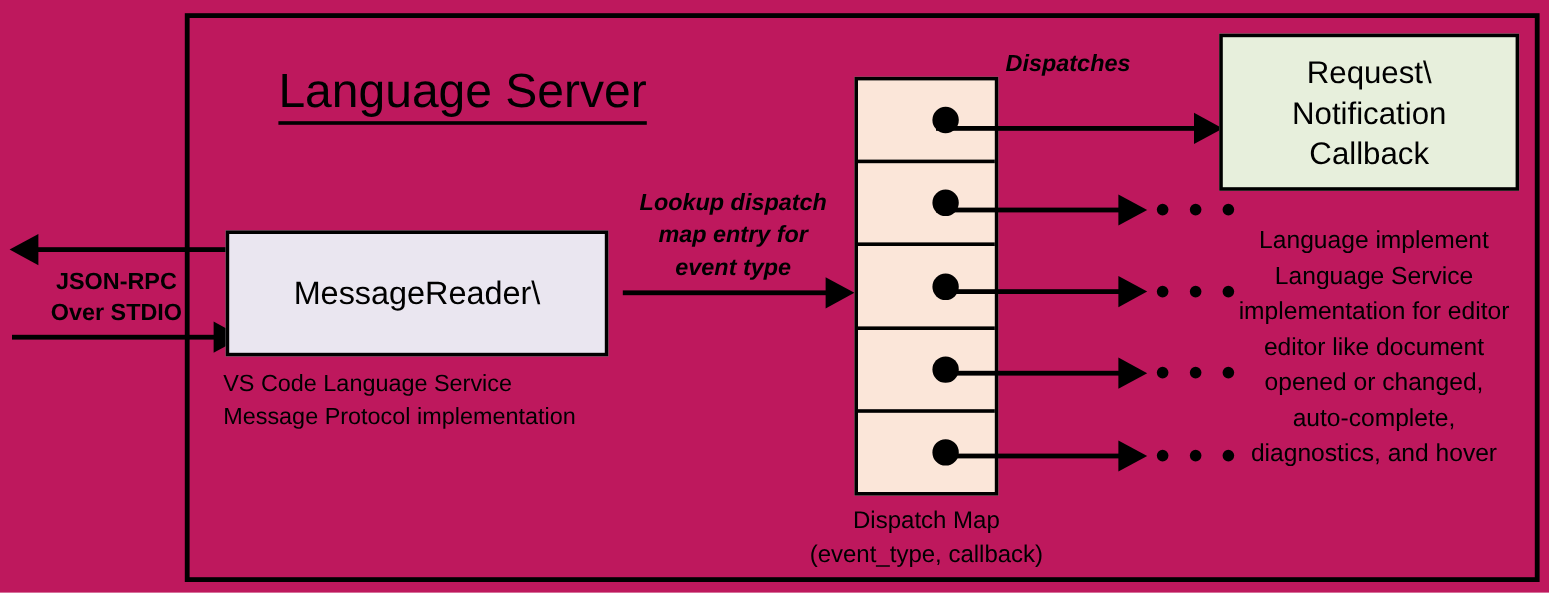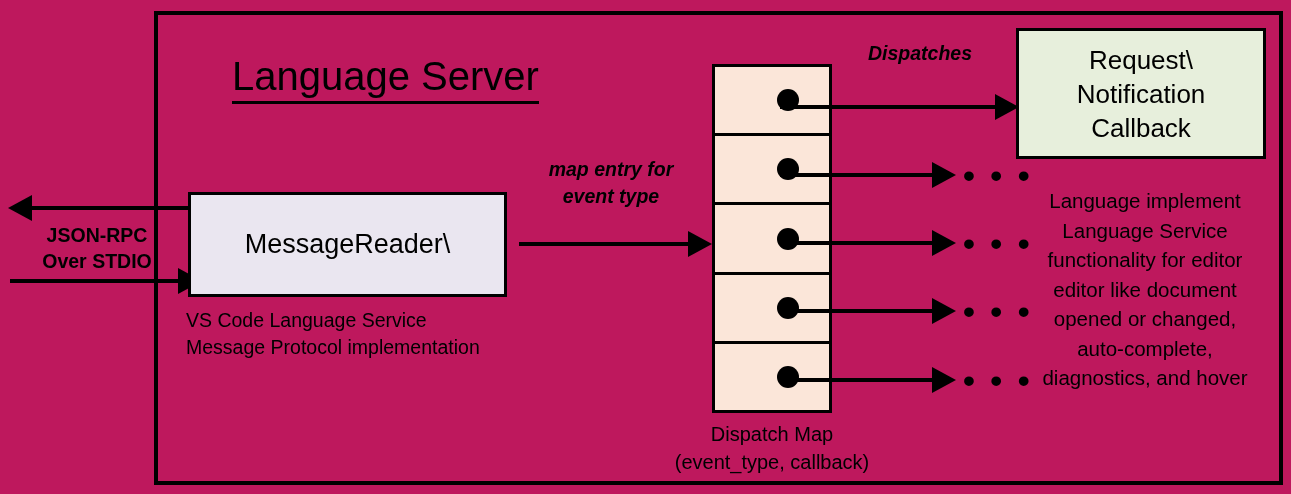--- a/index.html
+++ b/index.html
@@ -88,21 +88,21 @@
     font-size: 19.5px;
     line-height: 27px;
     font-weight: 600;
   }
 
   
   #dispatch-msg-label {
     left: 838px;
     top: 40px;
     width: 164px;
-    text-align: center;
+    text-align: left;
     font-style: italic;
     font-size: 19.5px;
     line-height: 27px;
     font-weight: 600;
   }
 
   
   #dispatch-map {
     left: 712px;
     top: 64px;
@@ -215,20 +215,21 @@
     <div>MessageReader\</div>
   </div>
   <div class="abs" id="reader-caption">
     <div>VS Code Language Service</div>
     <div>Message Protocol implementation</div>
   </div>
 
   <div class="abs hline" style="left:519px; top:242px; width:172px;"></div>
   <div class="abs arrow-right" style="left:688px; top:231px;"></div>
   <div class="abs" id="lookup-label">
+    <div>Lookup dispatch</div>
     <div>map entry for</div>
     <div>event type</div>
   </div>
 
   <div class="abs" id="dispatch-map">
     <div class="map-row">
       <span class="map-dot"></span>
     </div>
     <div class="map-row">
       <span class="map-dot"></span>
@@ -271,20 +272,20 @@
   <div class="abs ellipsis" style="left:963px; top:370px;">• • •</div>
 
   <div class="abs" id="callback-box">
     <div>Request\</div>
     <div>Notification</div>
     <div>Callback</div>
   </div>
   <div class="abs" id="callback-caption">
     <div>Language implement</div>
     <div>Language Service</div>
-    <div>functionality for editor</div>
+    <div>implementation for editor</div>
     <div>editor like document</div>
     <div>opened or changed,</div>
     <div>auto-complete,</div>
     <div>diagnostics, and hover</div>
   </div>
 
 </div>
 
 </body></html>

